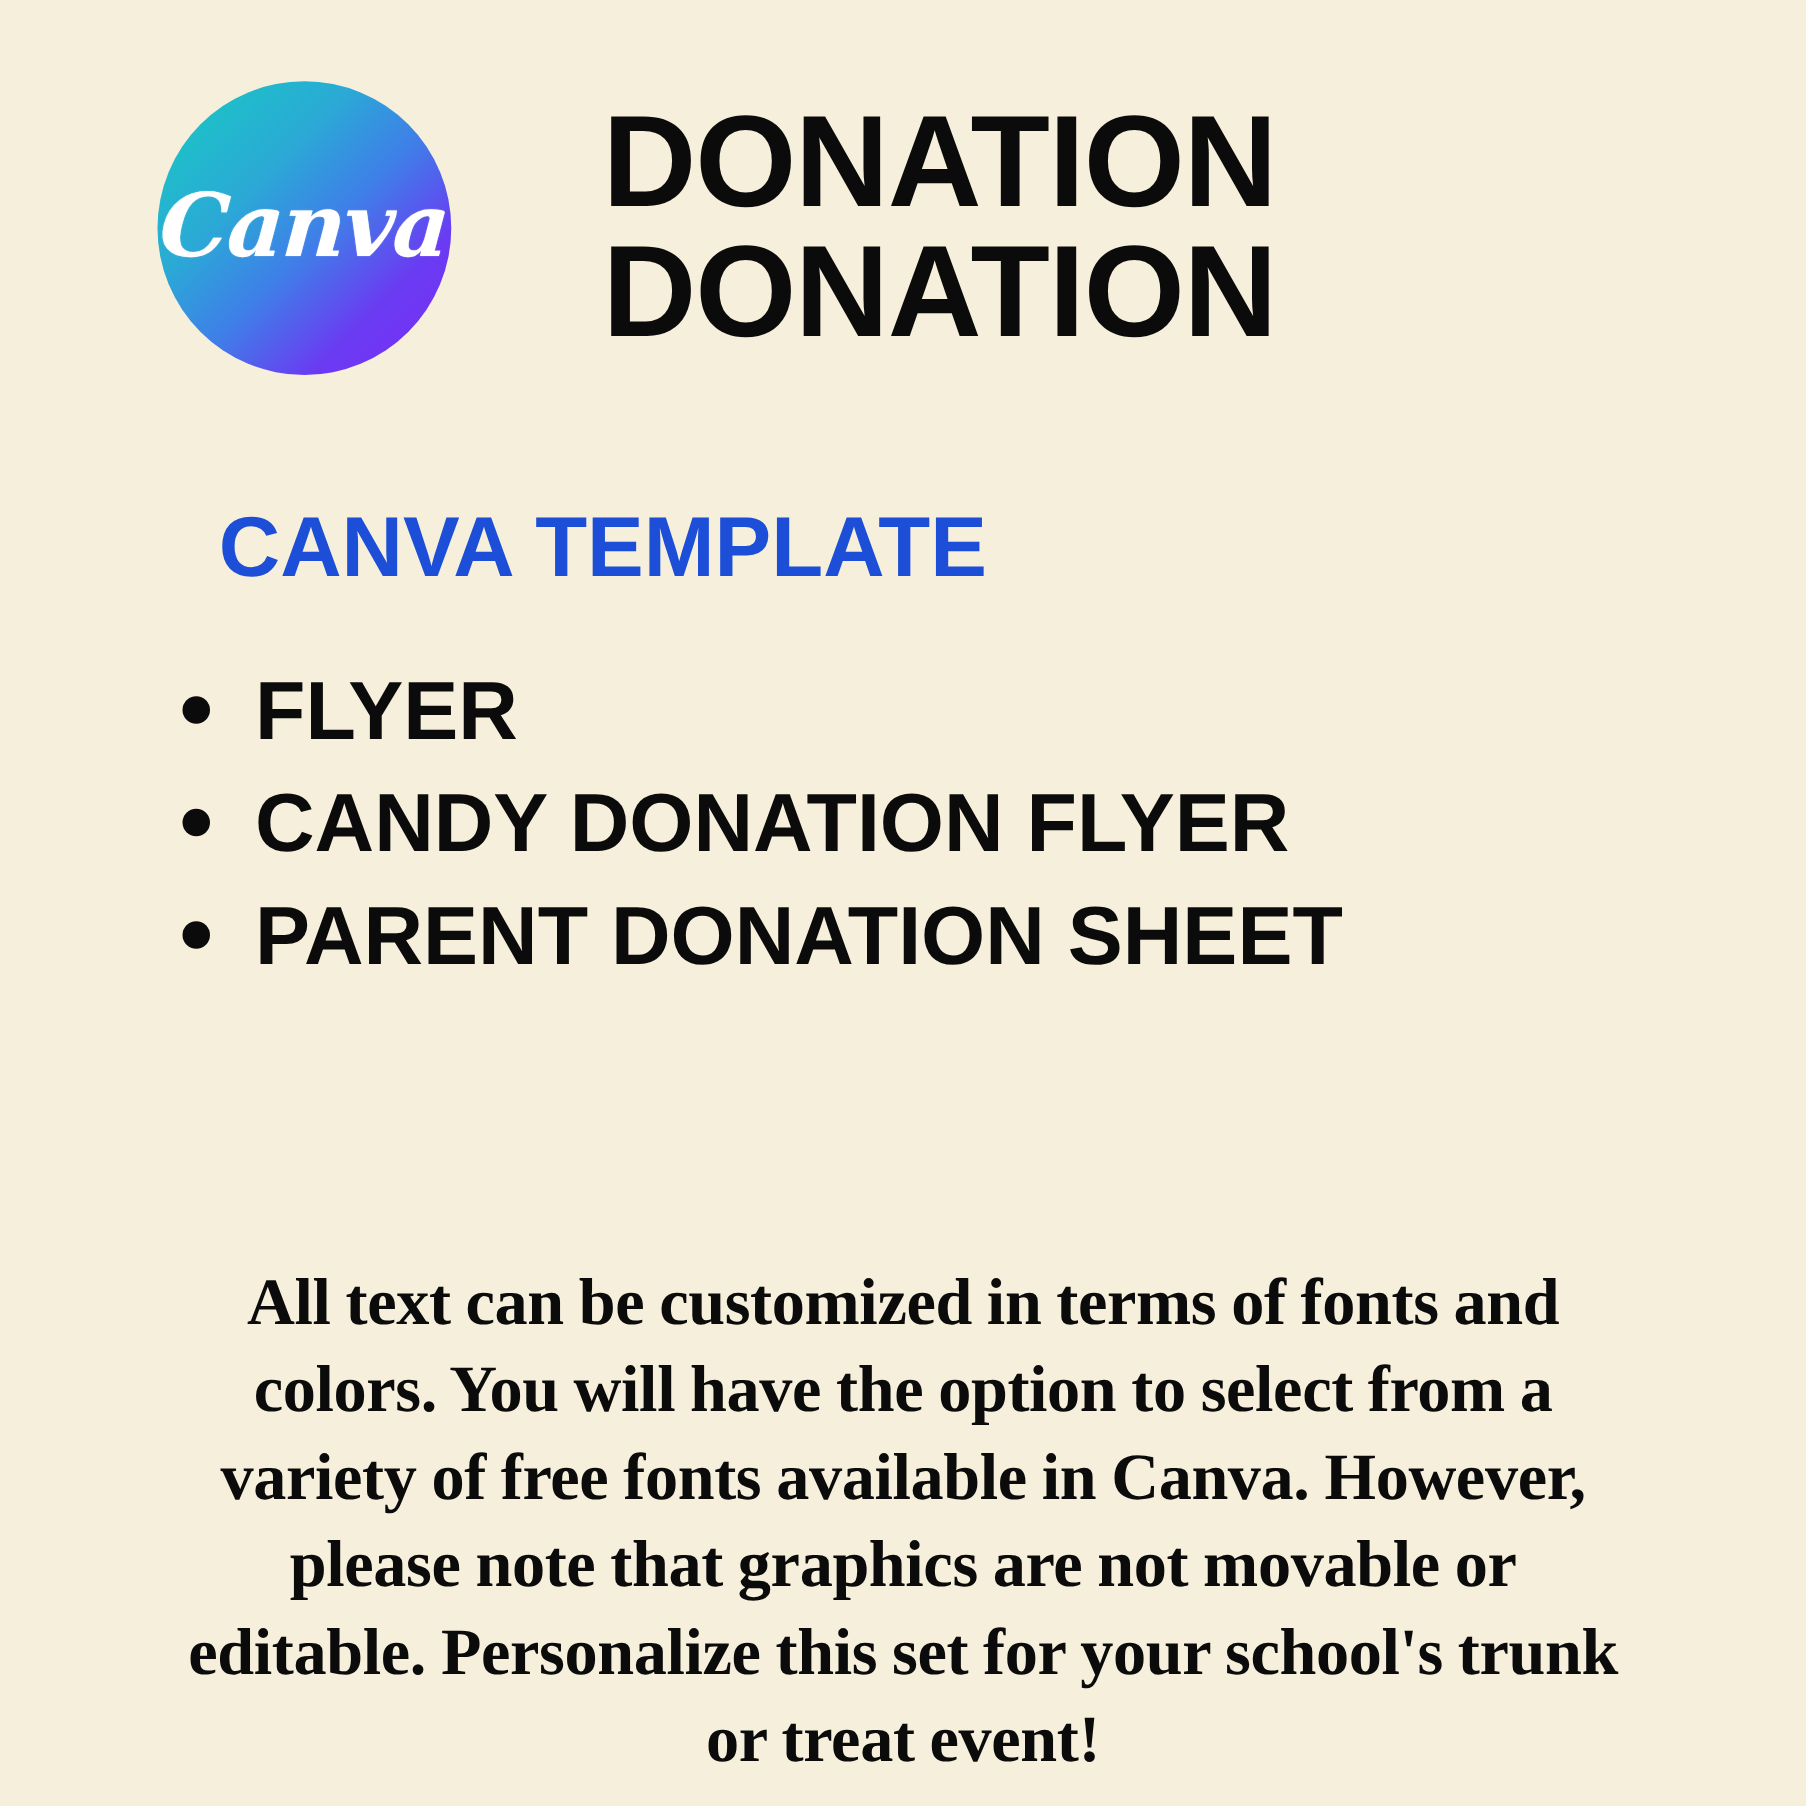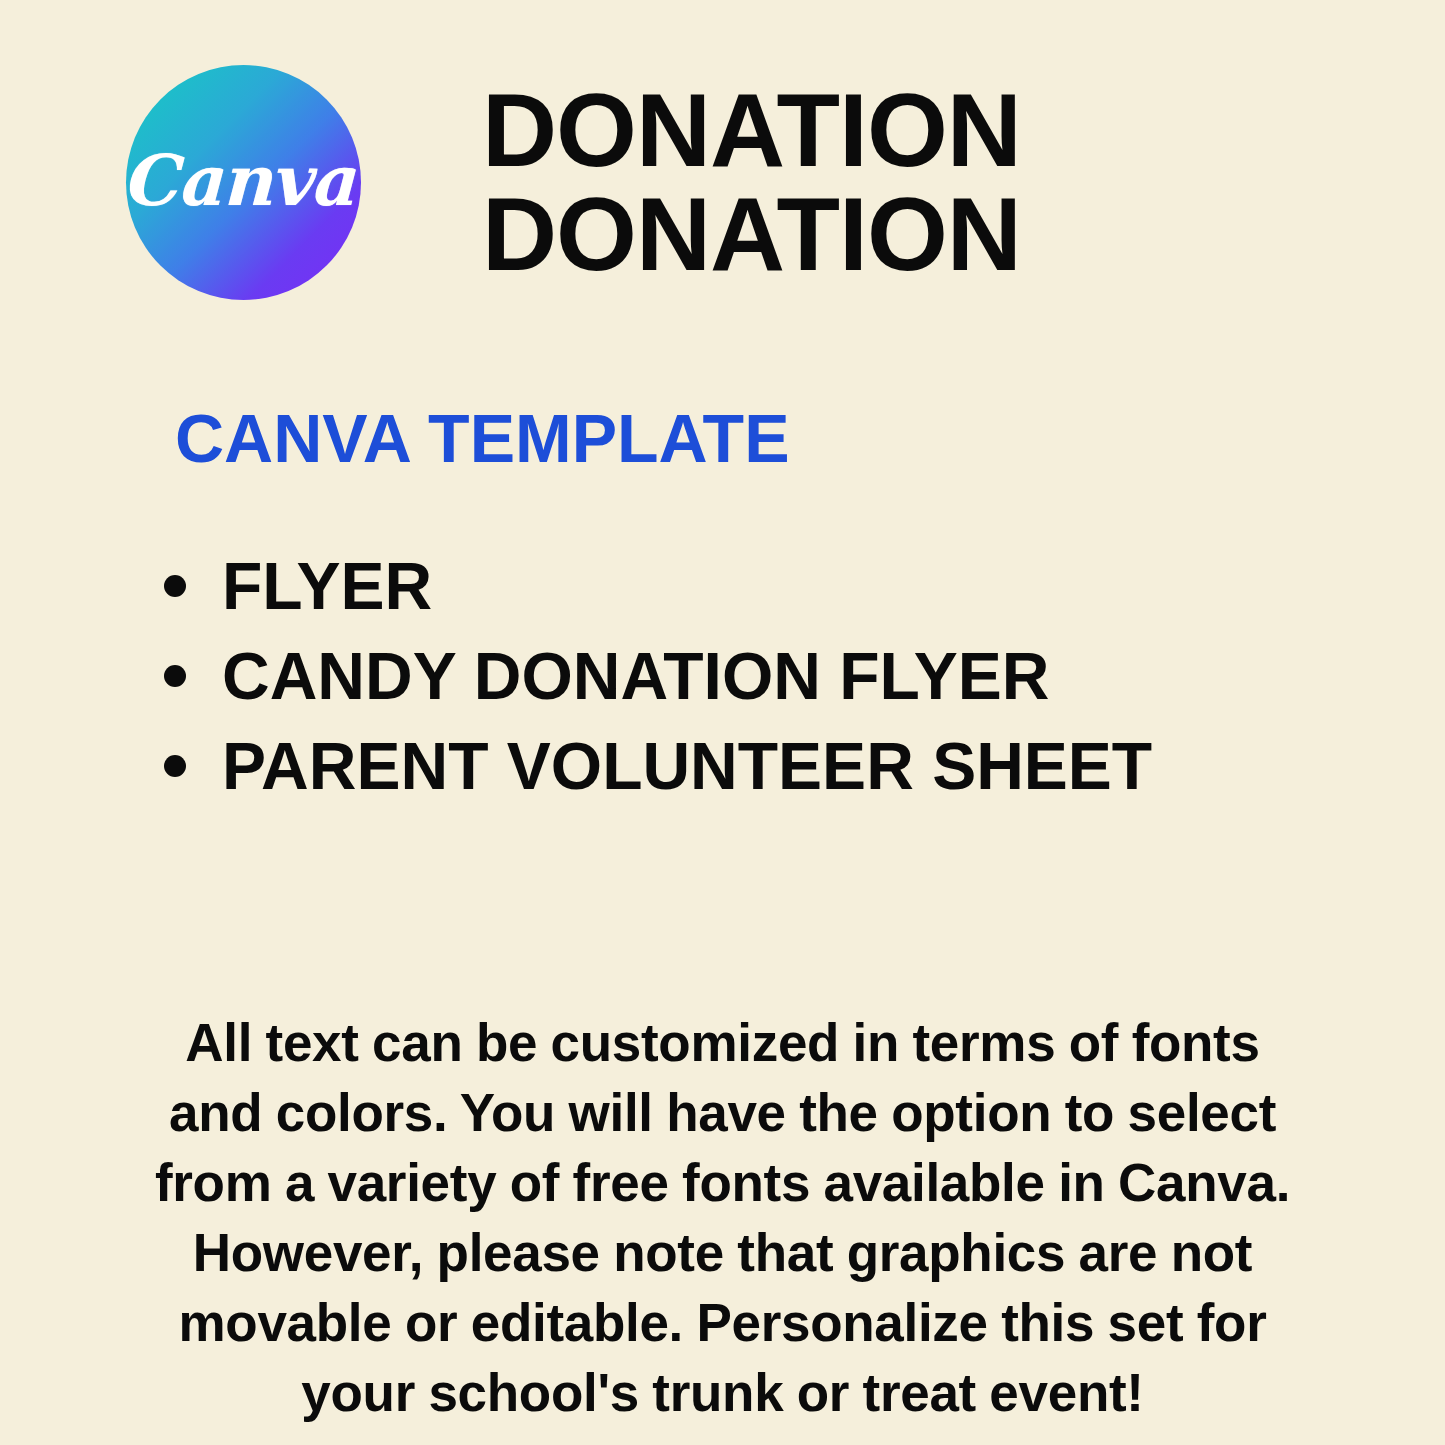--- a/index.html
+++ b/index.html
@@ -97,21 +97,21 @@
     letter-spacing: 0px;
     white-space: nowrap;
   }
 
   
   .feature-list {
     position: absolute;
     left: 140px;
     top: 524px;
     width: 1160px;
-    margin: 18px;
+    margin: 0;
     padding: 0;
     list-style: none;
   }
 
   .feature-item {
     display: flex;
     align-items: center;
     height: 88px;
     margin: 0 0 2px 0;
   }
@@ -136,21 +136,21 @@
     white-space: nowrap;
   }
 
   
   .description {
     position: absolute;
     left: 140px;
     top: 1008px;
     width: 1165px;
     color: #0B0B0B;
-    font-family: Liberation Sans, sans-serif;
+    font-family: Liberation Serif, serif;
     font-weight: 700;
     font-size: 53px;
     line-height: 1.32;
     letter-spacing: -0.3px;
     text-align: center;
     word-spacing: -1px;
   }
 </style>
 </head>
 <body>
@@ -179,20 +179,20 @@
       <span class="feature-label">FLYER</span>
     </li>
 
     <li class="feature-item">
       <span class="bullet-dot"></span>
       <span class="feature-label">CANDY DONATION FLYER</span>
     </li>
 
     <li class="feature-item">
       <span class="bullet-dot"></span>
-      <span class="feature-label">PARENT VOLUNTEER SHEET</span>
+      <span class="feature-label">PARENT DONATION SHEET</span>
     </li>
 
   </ul>
 
   <div class="description">All text can be customized in terms of fonts and colors. You will have the option to select from a variety of free fonts available in Canva. However, please note that graphics are not movable or editable. Personalize this set for your school's trunk or treat event!</div>
 
 </div>
 
 </body></html>

